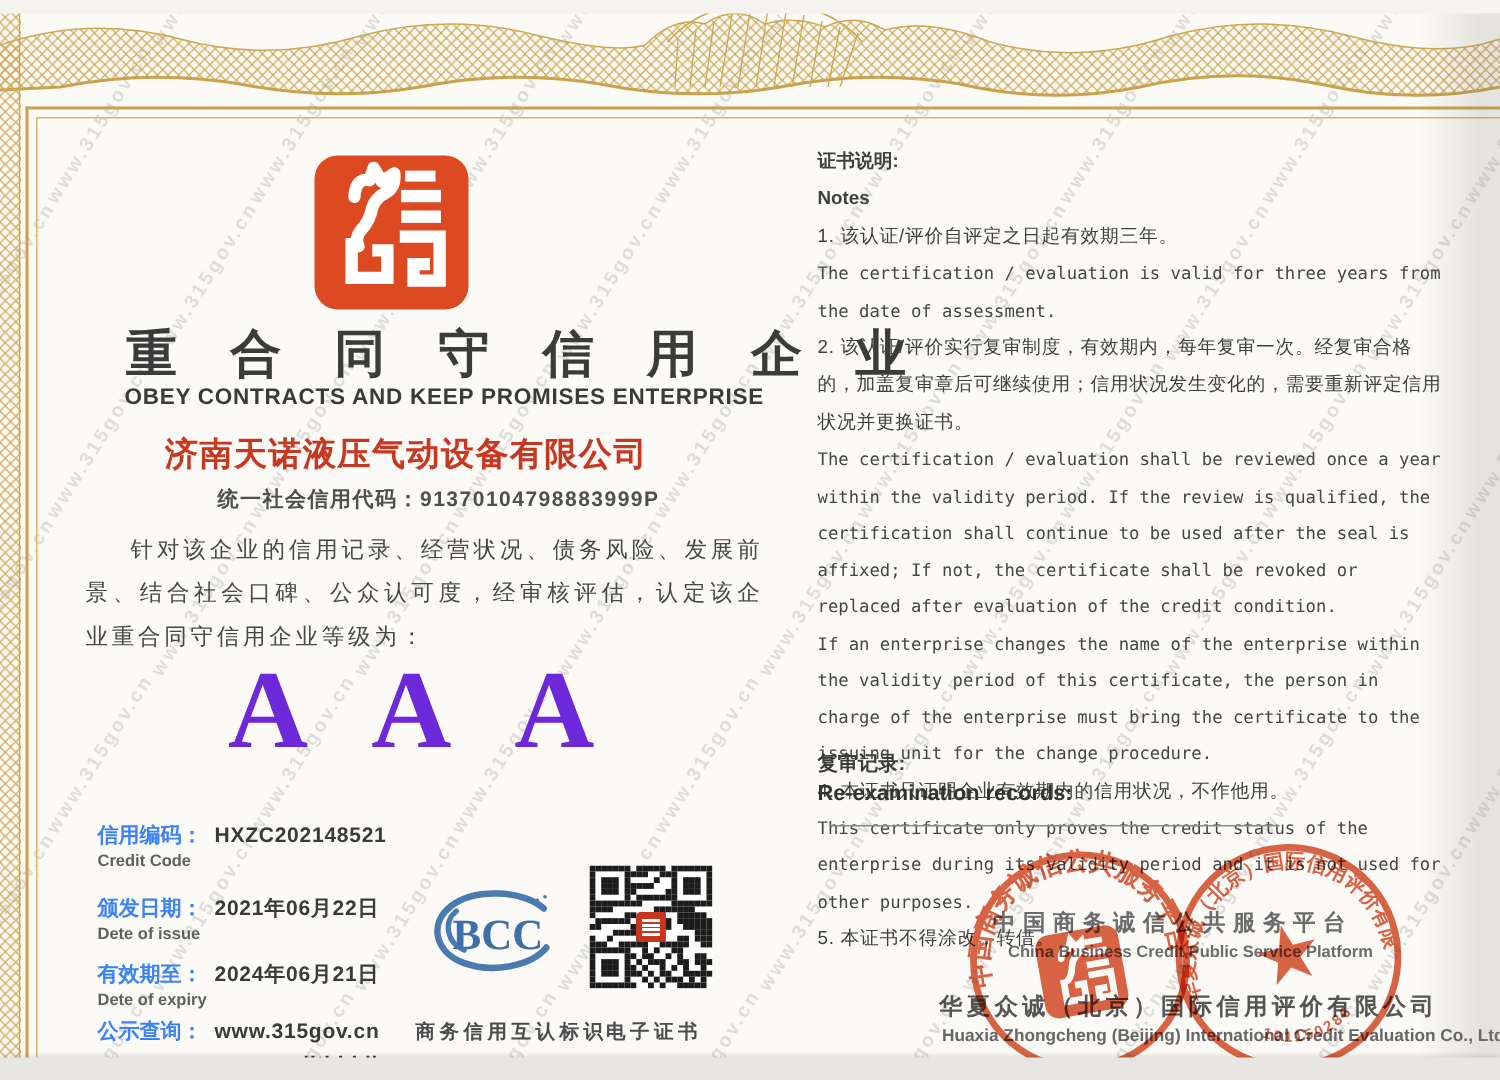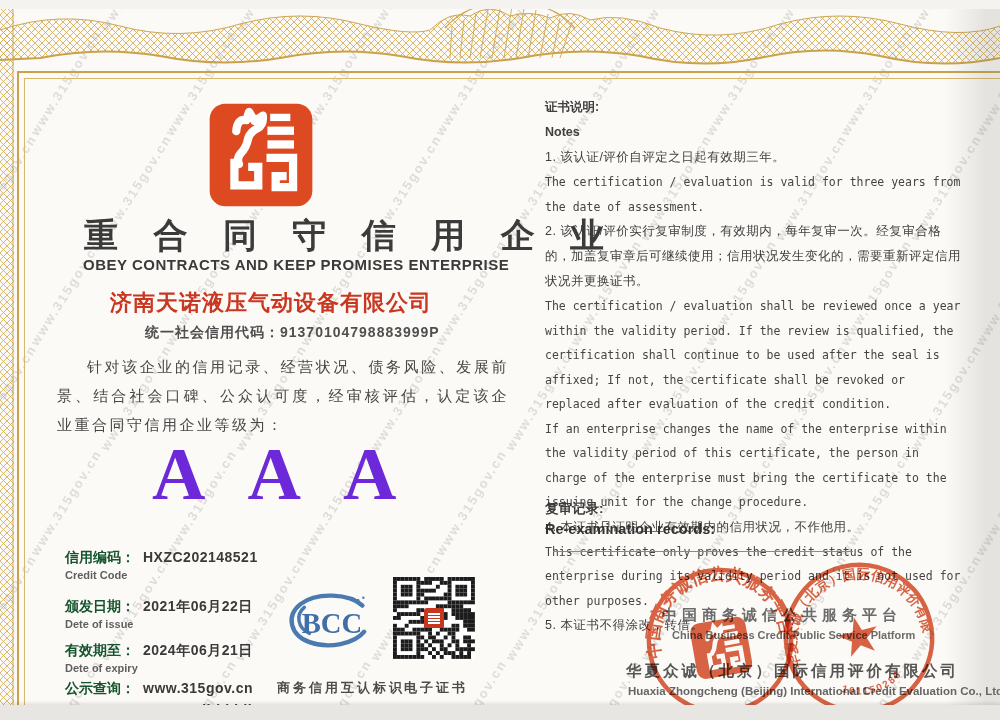--- a/index.html
+++ b/index.html
@@ -31,21 +31,21 @@
     border-top:1px solid #d8b76a;border-left:1px solid #d8b76a;z-index:2;}
   
   .title-cn{font-size:34px;font-weight:bold;color:#3b3b3b;letter-spacing:13px;white-space:nowrap;z-index:5;}
   .title-en{font-size:15px;font-weight:bold;color:#3a3a3a;letter-spacing:.5px;white-space:nowrap;z-index:5;}
   .company{font-size:22px;font-weight:bold;color:#c93721;letter-spacing:1px;white-space:nowrap;z-index:5;}
   .uscc{font-size:14px;font-weight:bold;color:#4f4f4f;letter-spacing:1px;z-index:5;}
   .body-par{font-size:15px;line-height:29px;color:#474747;letter-spacing:2.5px;
     text-indent:2em;text-align:justify;z-index:5;}
   .rating{font-family:"Liberation Serif","DejaVu Serif",serif;font-size:74px;font-weight:bold;
     color:#6d28d9;letter-spacing:42px;z-index:5;}
-  .fld-label{font-size:14px;font-weight:bold;color:#14532d;white-space:nowrap;text-align:right;}
+  .fld-label{font-size:14px;font-weight:bold;color:#3b82f6;white-space:nowrap;text-align:right;}
   .fld-value{font-size:14px;font-weight:bold;color:#3a3a3a;margin-left:8px;letter-spacing:.5px;margin-top:28px;}
   .fld-sub{font-size:11px;font-weight:bold;color:#5f5f5f;margin-top:2px;}
   .mark-label{font-size:13px;font-weight:bold;color:#4c4c4c;letter-spacing:3px;white-space:nowrap;z-index:5;}
   
   .notes{width:420px;z-index:5;font-size:12.5px;color:#3f3f3f;}
   .note-h{font-weight:bold;line-height:25px;}
   .note-cn{line-height:25px;letter-spacing:.5px;}
   .note-en{line-height:24.5px;font-family:"DejaVu Sans Mono","Liberation Mono",monospace;font-size:11.5px;color:#454545;}
   .review-cn{font-size:13.5px;font-weight:bold;color:#3c3c3c;line-height:22px;}
   .review-en{font-size:14.5px;font-weight:bold;color:#333;}

